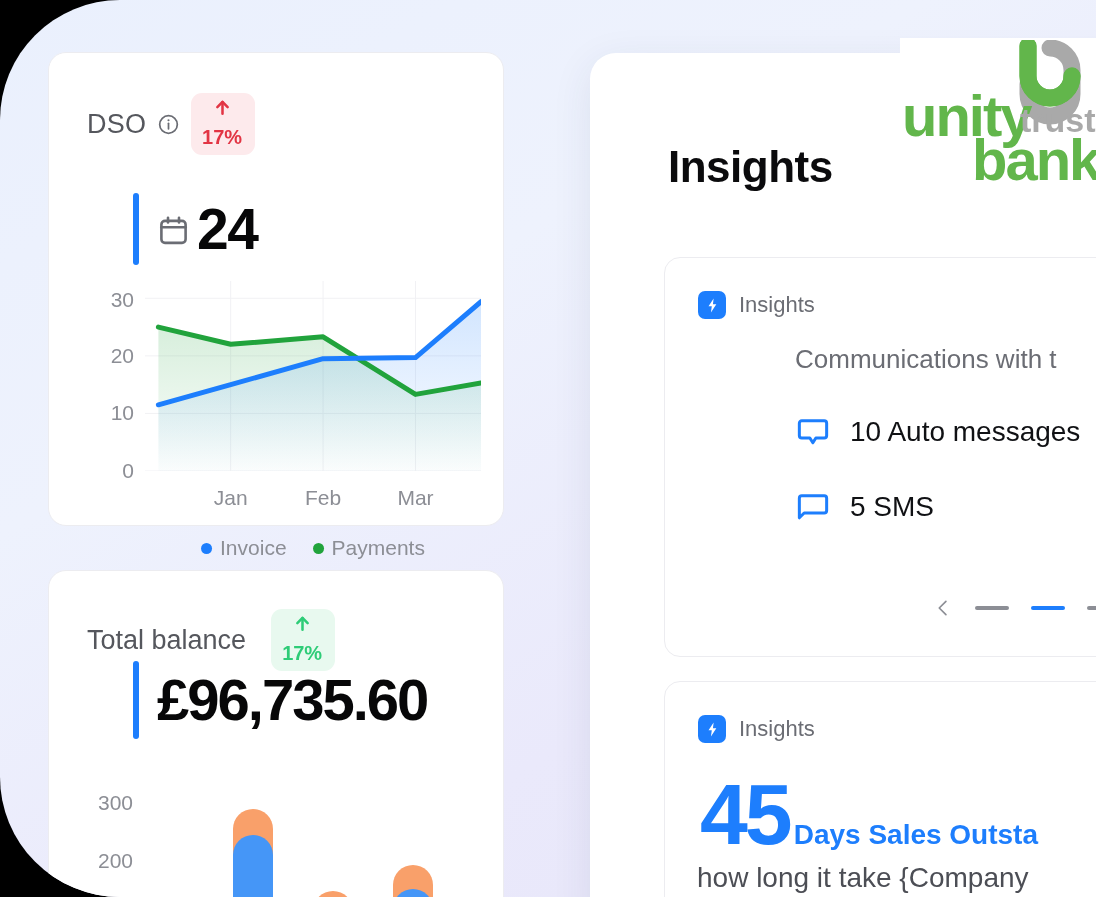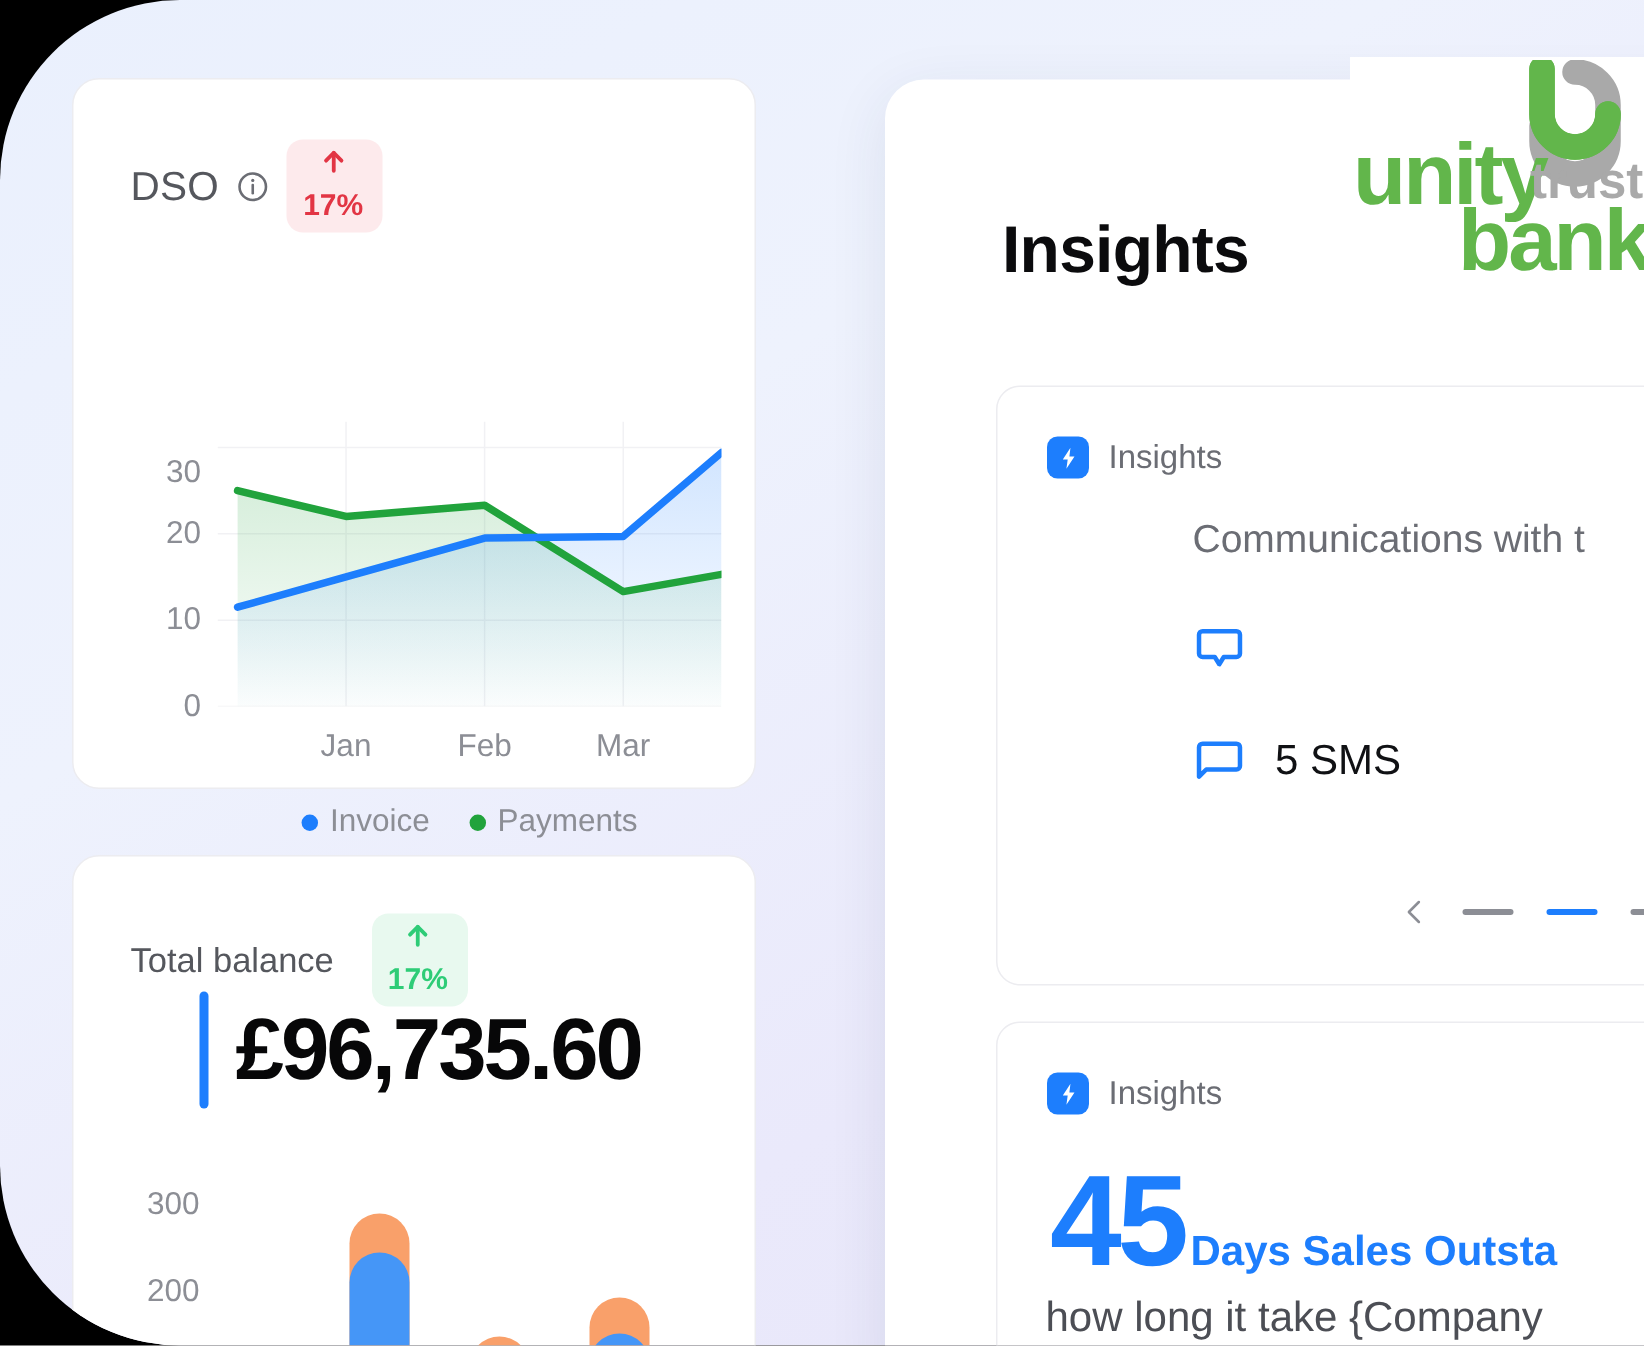--- a/index.html
+++ b/index.html
@@ -75,21 +75,21 @@
     top:255px; display:flex; gap:26px; align-items:center;
     white-space:nowrap;
   }
   .legend-item{ display:flex; align-items:center; gap:8px; }
   .legend-dot{ width:11px; height:11px; border-radius:50%; }
   .legend-text{ font-size:21px; color:#8c8e95; }
 
   
   #bal-card{ left:48px; top:570px; width:456px; height:400px; }
   #bal-head{ position:absolute; left:38px; top:38px; display:flex; align-items:center; gap:25px; }
-  #bal-label{ font-size:23px; color:#55575d; }
+  #bal-label{ font-size:27px; color:#55575d; }
   #bal-value-row{ left:84px; top:90px; }
   #bal-value-row .value-bar{ height:78px; }
   #bal-big{ font-size:58px; font-weight:800; color:#070708; letter-spacing:-2px; line-height:1; }
 
   #bar-chart{ position:absolute; left:96px; top:215px; width:336px; height:190px; }
   .bar-ytick{
     position:absolute; right:100%; margin-right:12px;
     font-size:21px; color:#8c8e95; transform:translateY(-50%);
   }
   .bar-group{ position:absolute; bottom:0; width:40px; }
@@ -178,20 +178,32 @@
         <span>
           <svg viewBox="0 0 24 24" width="19" height="19" fill="none" stroke="#e23544" stroke-width="3.2" stroke-linecap="round" stroke-linejoin="round">
             <line x1="12" y1="20" x2="12" y2="5"></line>
               <polyline points="5.5,11.5 12,4.8 18.5,11.5"></polyline>
           </svg>
         </span>
         <span>17%</span>
       </span>
     </div>
 
+    <div class="value-row" id="dso-value-row">
+      <span class="value-bar"></span>
+      <span class="cal-icon">
+        <svg viewBox="0 0 24 24" width="33" height="33" fill="none" stroke="#6b6d74" stroke-width="1.9" stroke-linecap="round">
+          <rect x="3.2" y="5" width="17.6" height="16" rx="2.6"></rect>
+          <line x1="3.2" y1="9.6" x2="20.8" y2="9.6"></line>
+          <line x1="8" y1="2.8" x2="8" y2="6.2"></line>
+          <line x1="16" y1="2.8" x2="16" y2="6.2"></line>
+        </svg>
+      </span>
+      <span class="big-value">24</span>
+    </div>
 
     <div id="line-chart">
       <svg id="line-svg" width="336" height="190" viewBox="0 0 336 190" style="position:absolute;left:0;top:0;">
         <defs>
           <linearGradient id="gBlue" x1="0" y1="0" x2="0" y2="1">
             <stop offset="0%" stop-color="#1d7efd" stop-opacity="0.20"></stop>
             <stop offset="100%" stop-color="#1d7efd" stop-opacity="0.01"></stop>
           </linearGradient>
           <linearGradient id="gGreen" x1="0" y1="0" x2="0" y2="1">
             <stop offset="0%" stop-color="#21a33c" stop-opacity="0.18"></stop>
@@ -209,21 +221,21 @@
           </g>
         <path id="area-green" fill="url(#gGreen)" d="M13.4,46.1 L85.7,63.3 L178.1,55.8 L270.5,113.4 L336.0,101.9 L336,190 L13.44,190 Z"></path>
         <path id="area-blue" fill="url(#gBlue)" d="M13.4,123.8 L85.7,103.6 L178.1,77.7 L270.5,76.6 L336.0,20.7 L336,190 L13.44,190 Z"></path>
         <path id="line-green" fill="none" stroke="#21a33c" stroke-width="5" stroke-linejoin="round" stroke-linecap="round" d="M13.4,46.1 L85.7,63.3 L178.1,55.8 L270.5,113.4 L336.0,101.9"></path>
         <path id="line-blue" fill="none" stroke="#1d7efd" stroke-width="5" stroke-linejoin="round" stroke-linecap="round" d="M13.4,123.8 L85.7,103.6 L178.1,77.7 L270.5,76.6 L336.0,20.7"></path>
       </svg>
       <div id="yticks">
           <div class="y-tick" style="top: 190px;">0</div>
           <div class="y-tick" style="top: 132.424px;">10</div>
           <div class="y-tick" style="top: 74.8485px;">20</div>
-          <div class="y-tick" style="top: 34px;">30</div>
+          <div class="y-tick" style="top: 19px;">30</div>
         </div>
       <div id="xticks">
           <div class="x-tick" style="left: 85.68px;">Jan</div>
           <div class="x-tick" style="left: 178.08px;">Feb</div>
           <div class="x-tick" style="left: 270.48px;">Mar</div>
         </div>
       <div id="legend">
           <div class="legend-item">
             <span class="legend-dot" style="background:#1d7efd"></span>
             <span class="legend-text">Invoice</span>
@@ -306,20 +318,21 @@
 
     <div id="ins1-body">
       <div class="ins-lead">Communications with t</div>
 
       <div class="ins-row">
         <span class="bubble-icon">
           <svg viewBox="0 0 24 24" width="36" height="36" fill="none" stroke="#1d7efd" stroke-width="2" stroke-linejoin="round">
             <path d="M4.5 4.5h15a1.6 1.6 0 0 1 1.6 1.6v8.3a1.6 1.6 0 0 1 -1.6 1.6h-5.6l-2 3.2-2-3.2h-5.4a1.6 1.6 0 0 1 -1.6 -1.6v-8.3a1.6 1.6 0 0 1 1.6 -1.6z"></path>
           </svg>
         </span>
+        <span class="ins-row-text">10 Auto messages</span>
       </div>
 
       <div class="ins-row">
         <span class="bubble-icon">
           <svg viewBox="0 0 24 24" width="36" height="36" fill="none" stroke="#1d7efd" stroke-width="2" stroke-linejoin="round">
             <path d="M4.5 4.5h15a1.6 1.6 0 0 1 1.6 1.6v8.3a1.6 1.6 0 0 1 -1.6 1.6h-13.4l-3.2 3.2v-13.1a1.6 1.6 0 0 1 1.6 -1.6z"></path>
           </svg>
         </span>
         <span class="ins-row-text">5 SMS</span>
       </div>

